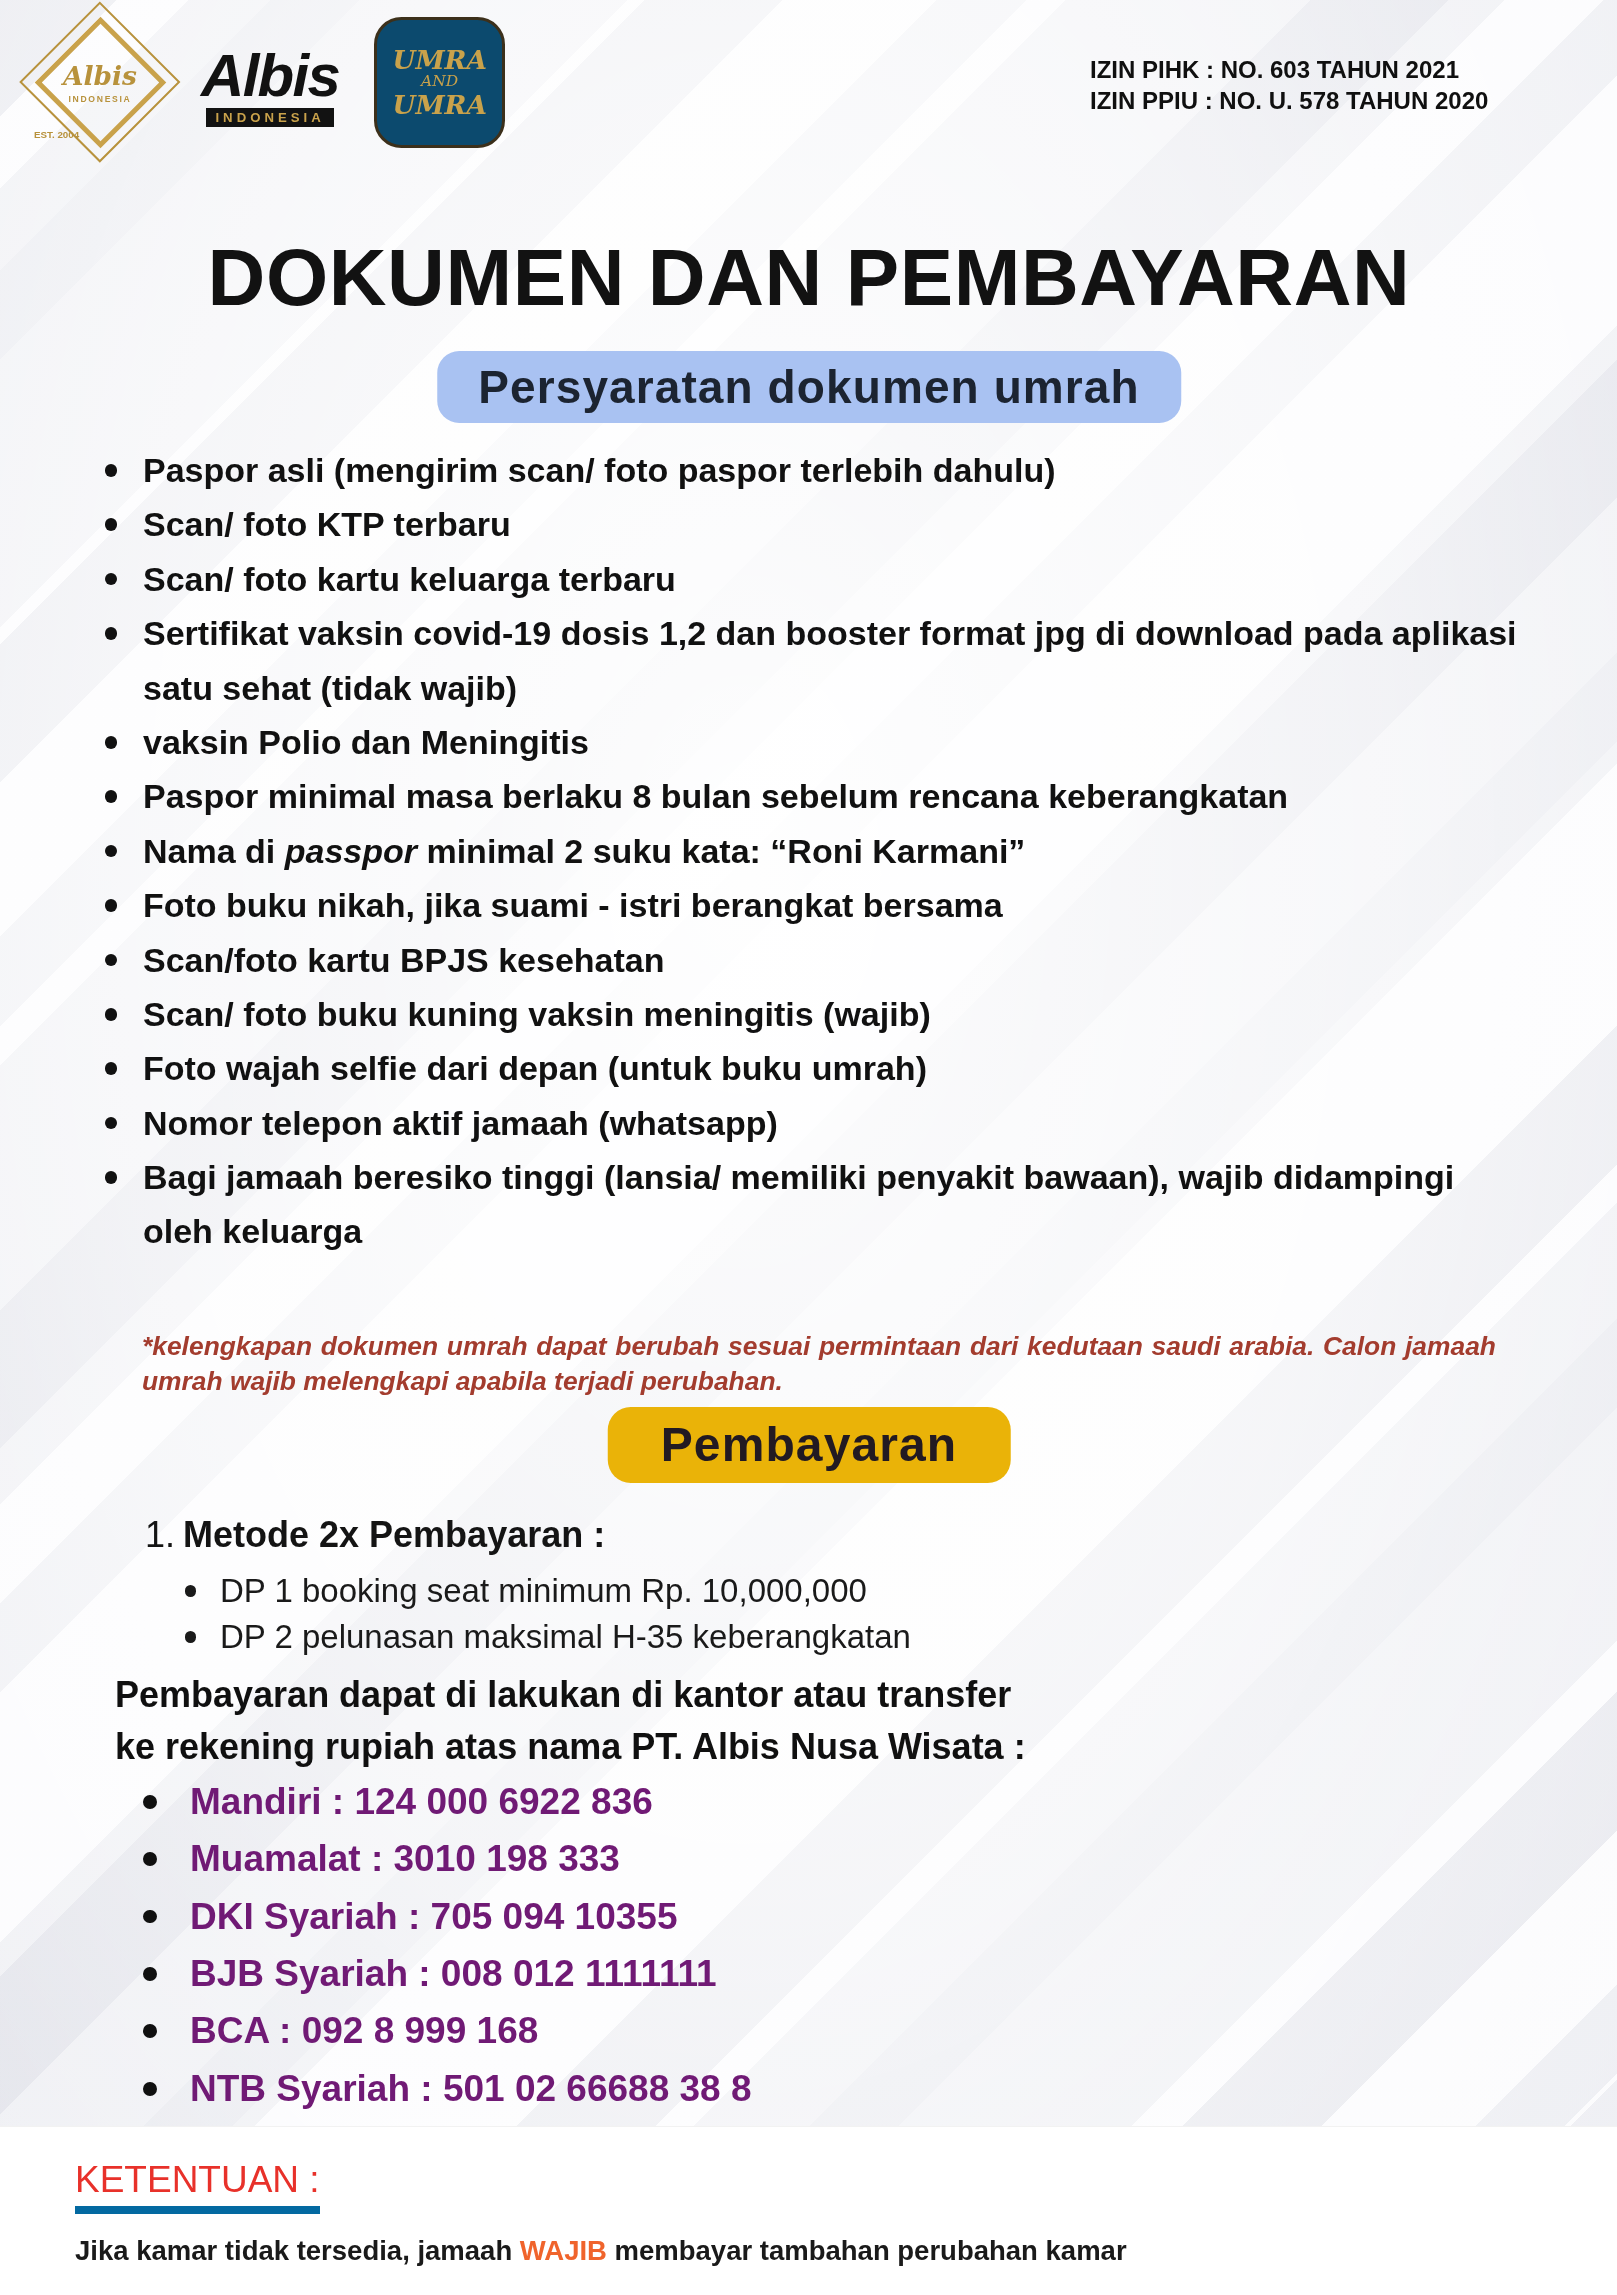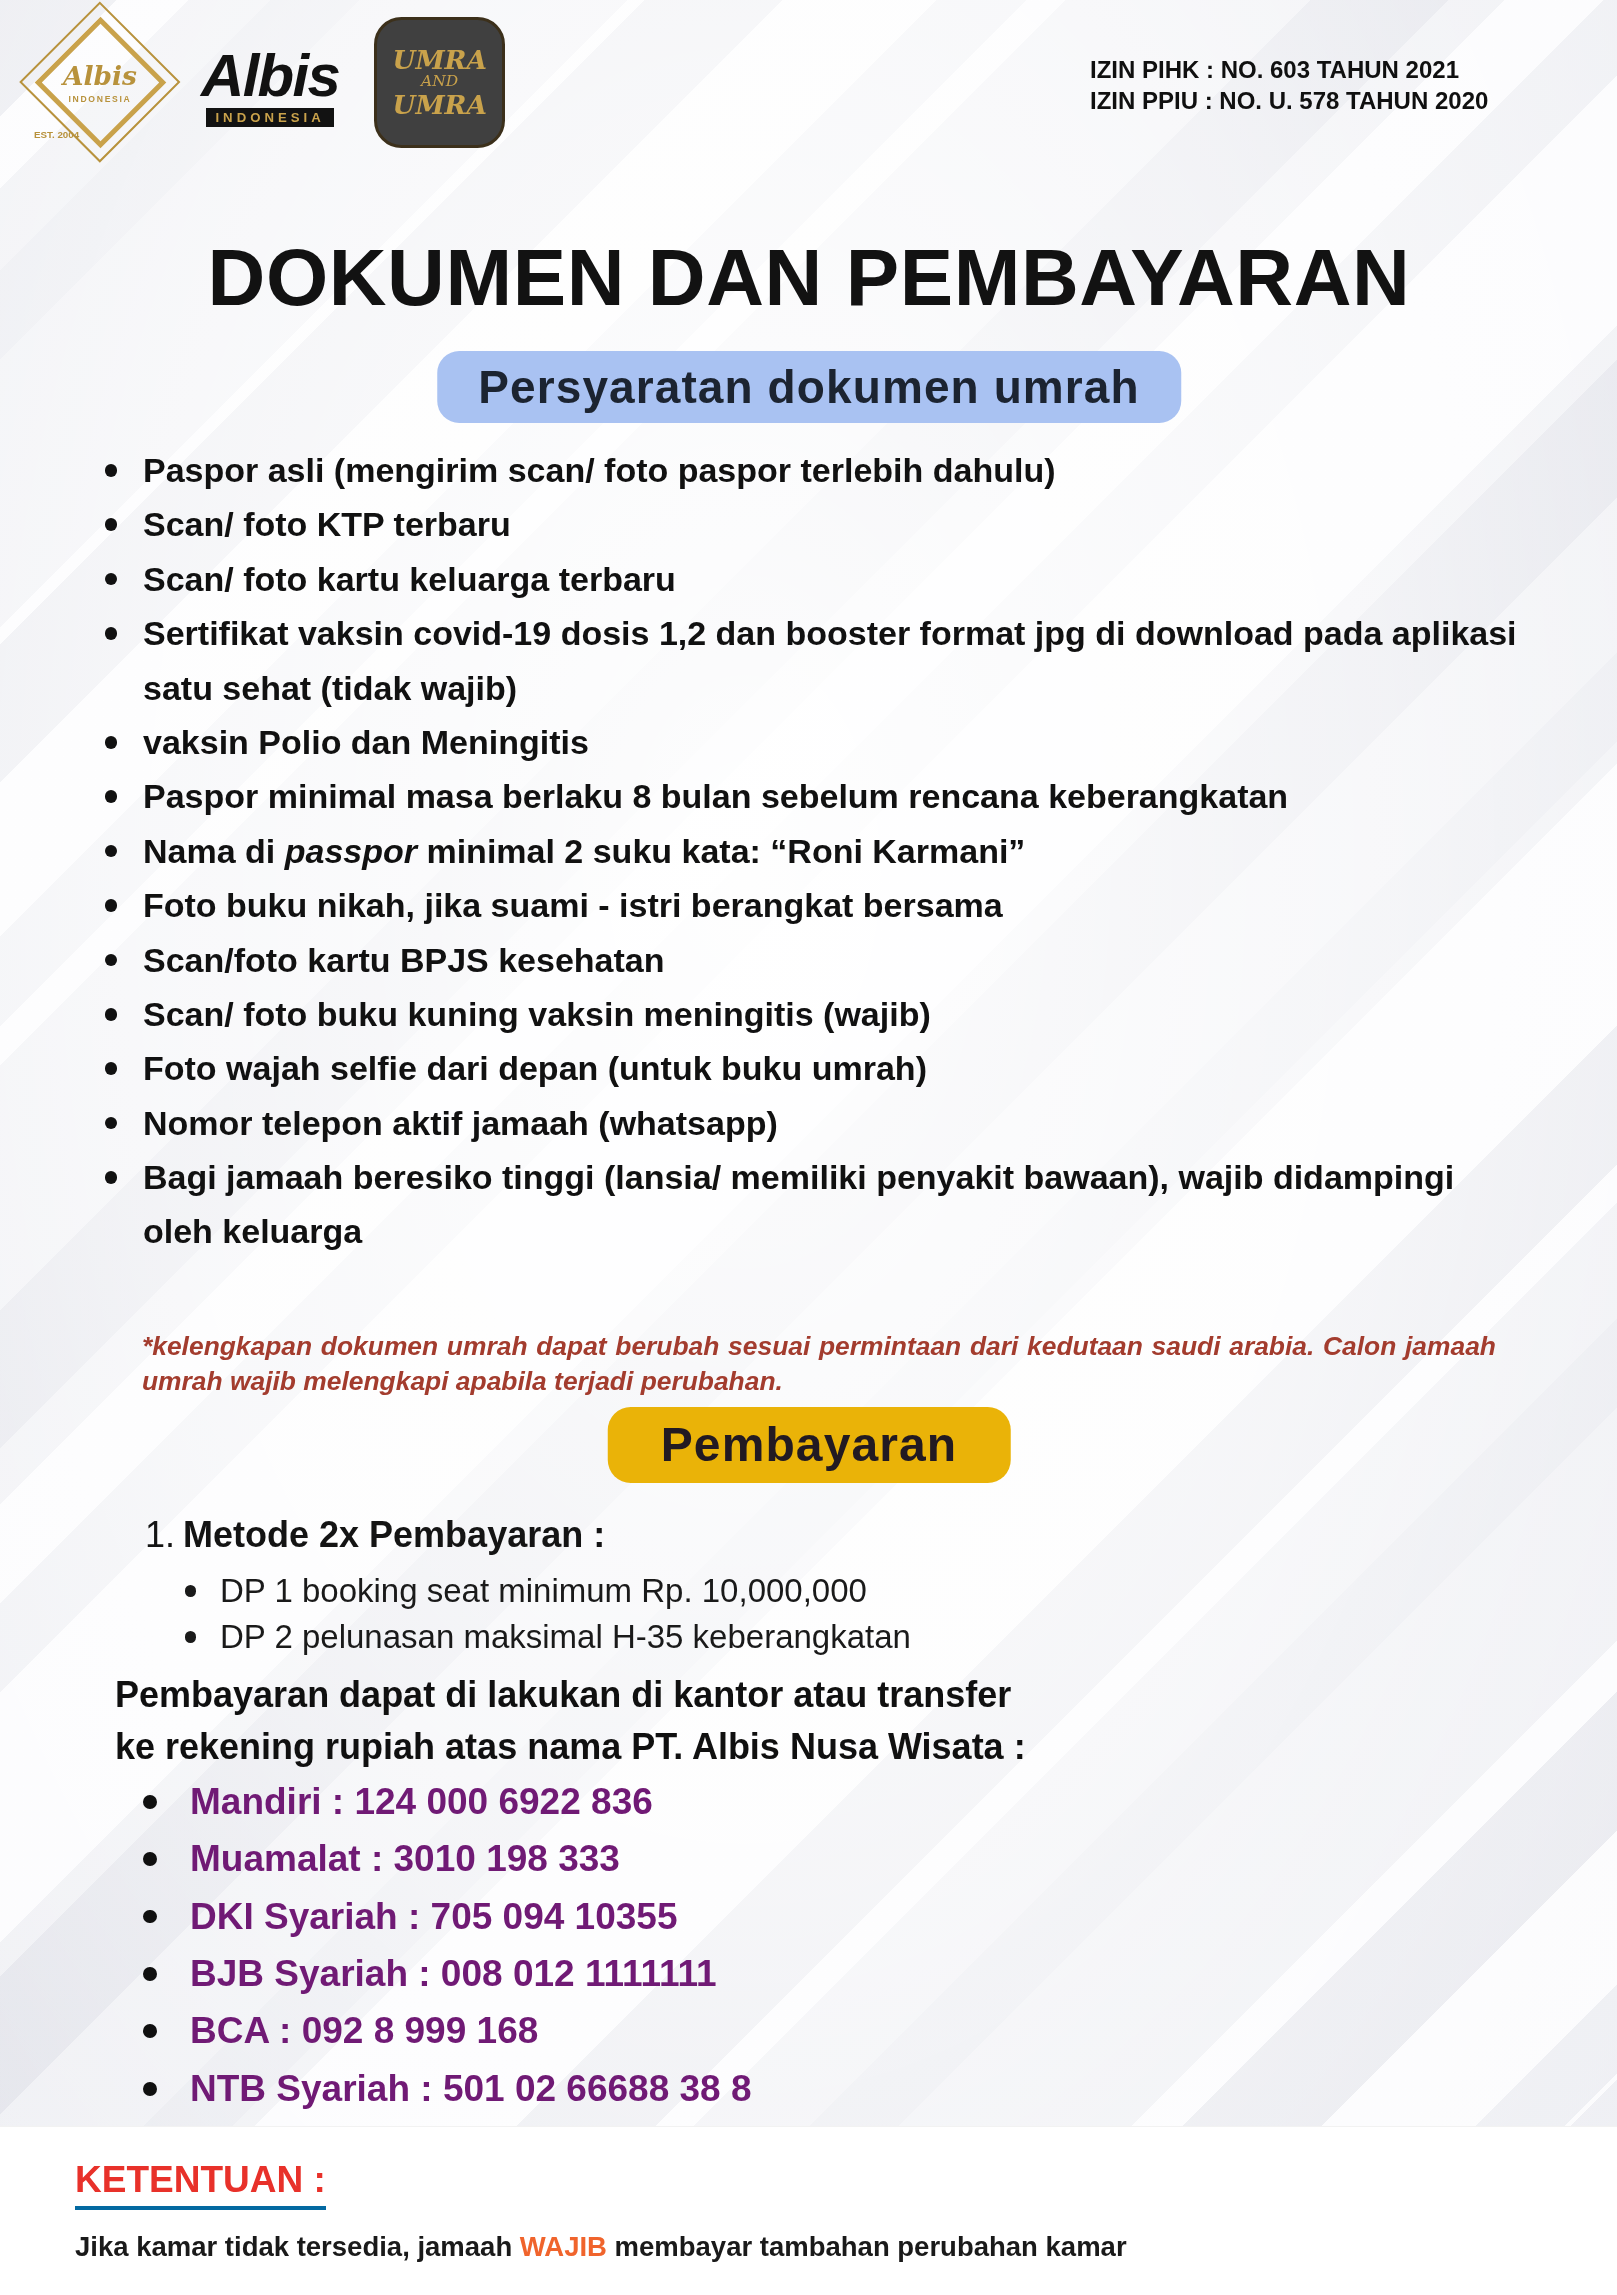--- a/index.html
+++ b/index.html
@@ -45,21 +45,21 @@
   }
   .diamond-center .dword { font-size:26.4px; font-weight:bold; font-style:italic; font-family:"DejaVu Serif", serif; }
   .diamond-center .dsub { font-size:8.6px; letter-spacing:1.7px; font-weight:bold; margin-top:2.3px; }
   .diamond-est { position:absolute; left:0; bottom:8px; font-size:9.8px; color:#b8923c; font-weight:bold; }
 
   .wordmark { display:flex; flex-direction:column; align-items:center; margin-top:6.9px; }
   .wordmark-text { font-size:60px; font-weight:bold; font-style:italic; letter-spacing:-1.7px; color:#121212; line-height:1.05; }
   .wordmark-bar { background:#121212; color:#c9a24b; font-size:13.2px; letter-spacing:4px; padding:2.3px 9.2px; font-weight:bold; margin-top:1.1px; }
 
   .badge-logo {
-    width:131px; height:131px; background:#404040; border-radius:27.5px;
+    width:131px; height:131px; background:#0c4a6e; border-radius:27.5px;
     border:3.4px solid #3c301b;
     display:flex; flex-direction:column; justify-content:center; align-items:center;
     color:#c9a24b; font-family:"DejaVu Serif", serif; font-style:italic; text-align:center;
   }
   .badge-logo .b1 { font-size:26.4px; font-weight:bold; line-height:1.05; }
   .badge-logo .b2 { font-size:15.5px; line-height:1.1; }
   .badge-logo .b3 { font-size:26.4px; font-weight:bold; line-height:1.05; }
 
   .licenses { position:absolute; top:55px; left:1090px; font-weight:bold; font-size:24px; line-height:1.28; color:#101010; }
 
@@ -117,22 +117,22 @@
     content:""; position:absolute; left:10.3px; top:22px;
     width:13.8px; height:13.8px; border-radius:50%; background:#101010;
   }
 
   
   .footer {
     position:absolute; left:0; bottom:0; width:100%; height:169px;
     background:#ffffff; padding:32px 75px 0; border-top:0.6px solid rgba(0,0,0,0.05);
   }
   .terms-heading {
-    display:inline-block; font-size:37px; font-weight:bold; color:#e8312a;
-    border-bottom:4px solid #0369a1; padding-bottom:4.6px; margin-bottom:17px;
+    display:inline-block; font-size:37px; font-weight:normal; color:#e8312a;
+    border-bottom:8px solid #0369a1; padding-bottom:4.6px; margin-bottom:17px;
   }
   .terms-body { font-size:27.5px; font-weight:bold; line-height:1.48; color:#1a1a1a; }
   .terms-body .highlight { color:#f0642c; }
 </style>
 </head>
 <body>
 
 <div class="page">
   <div class="bg-stripes"></div>
   <div class="bg-fade"></div>

